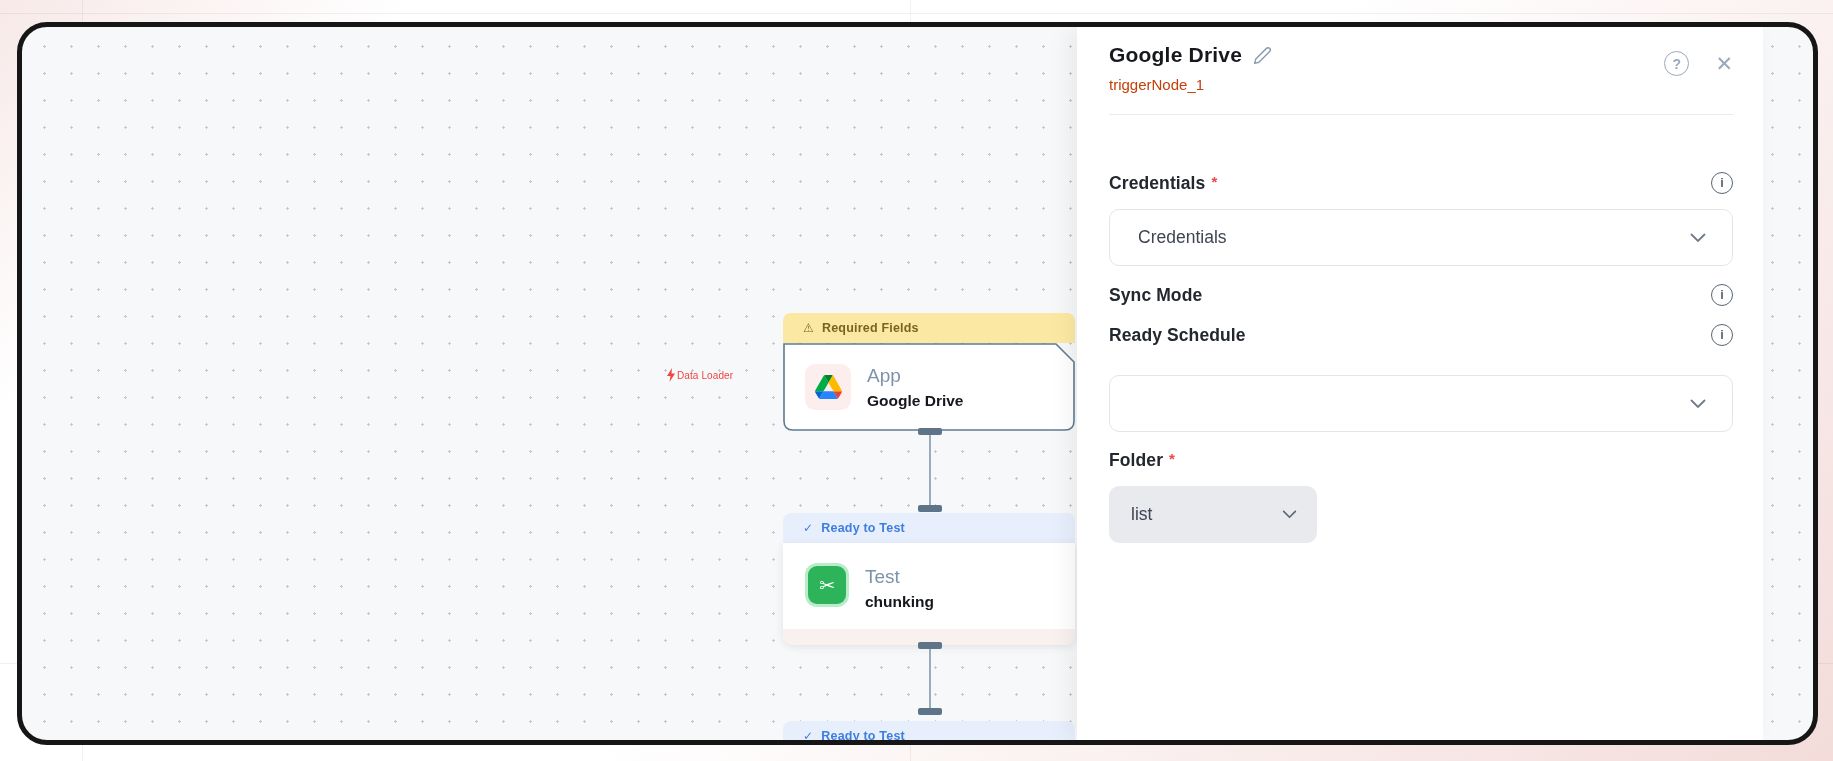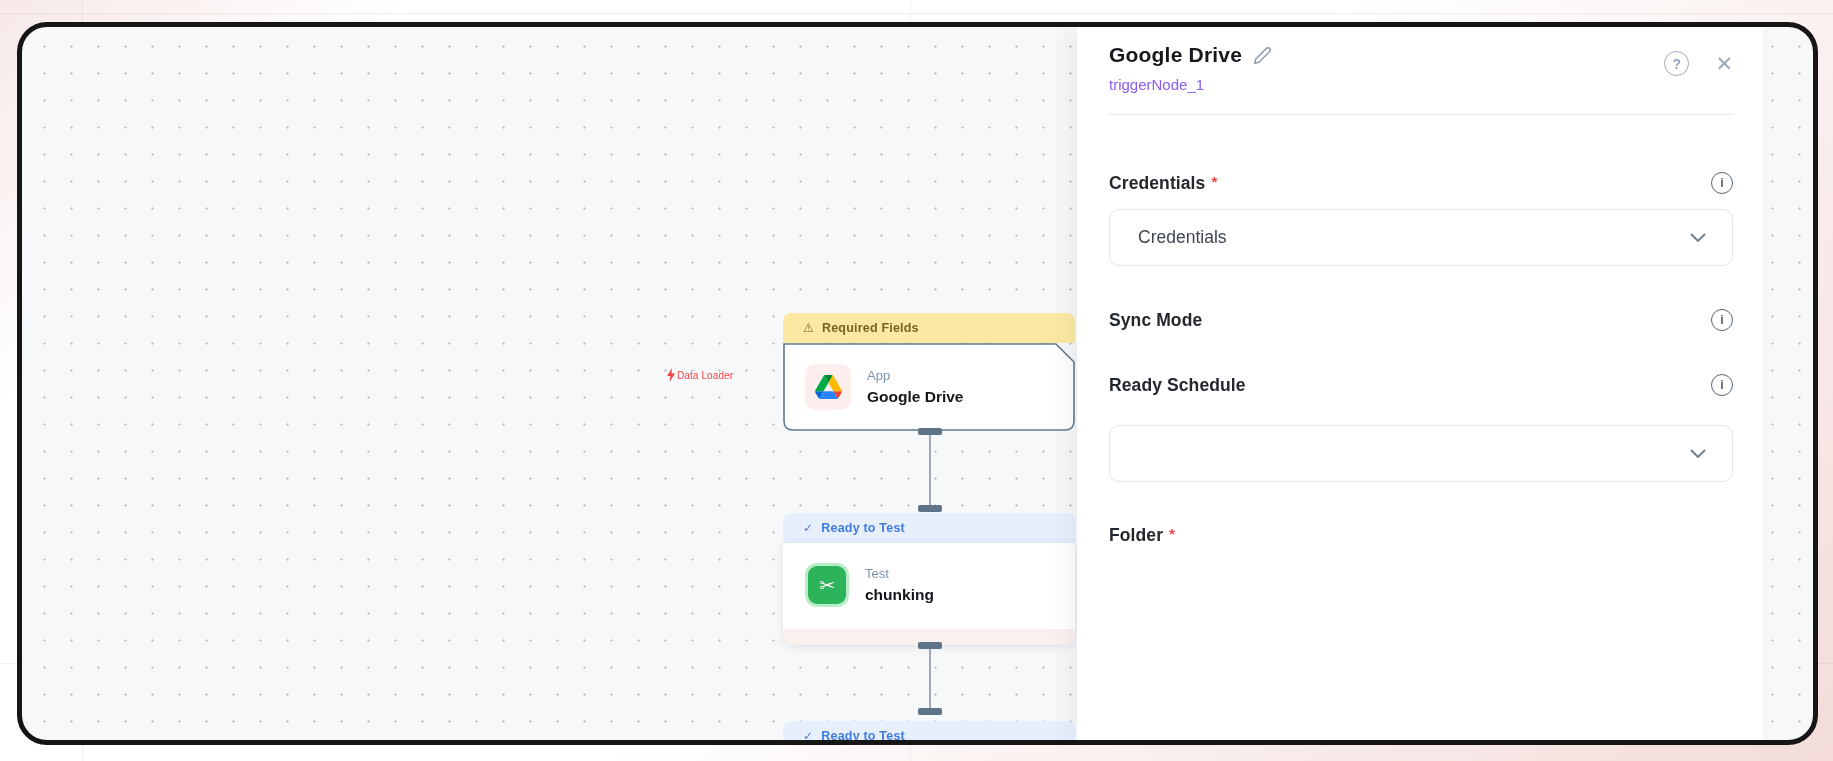--- a/index.html
+++ b/index.html
@@ -44,21 +44,21 @@
   .badge .glyph { font-size:12px; }
 
   .gd-card { position:relative; height:88px; }
   .gd-card .shape { position:absolute; inset:0; }
   .card-inner { position:absolute; inset:0; display:flex; align-items:center; padding-left:22px; }
   .app-icon {
     width:46px; height:46px; border-radius:10px; background:#fdeeee;
     display:flex; align-items:center; justify-content:center; flex:0 0 auto;
   }
   .node-texts { margin-left:16px; }
-  .node-cat { font-size:13px; color:#7d93aa; margin-bottom:5px; }
+  .node-cat { font-size:19px; color:#7d93aa; margin-bottom:5px; }
   .node-name { font-size:15.5px; font-weight:700; color:#14171c; }
 
   .chunk-card {
     position:relative; height:102px; background:#ffffff;
     border-radius:0 0 10px 10px; box-shadow:0 2px 8px rgba(100,116,139,0.16);
     display:flex; align-items:flex-start; padding:20px 0 0 22px;
   }
   .chunk-footer {
     position:absolute; left:0; right:0; bottom:0; height:16px;
     background:#f9f1ee; border-radius:0 0 10px 10px;
@@ -84,32 +84,32 @@
 
   
   .panel {
     position:absolute; top:0; bottom:0; left:1055px; width:686px;
     background:#ffffff; z-index:5; padding:16px 30px 0 32px;
     box-shadow:-8px 0 22px rgba(15,23,42,0.06);
   }
   .panel-header { display:flex; align-items:flex-start; }
   .title-wrap { display:flex; align-items:center; gap:11px; }
   .panel-title { font-size:21px; font-weight:700; color:#16181d; letter-spacing:.2px; }
-  .panel-sub { margin-top:9px; font-size:15px; color:#8b5cf6; }
+  .panel-sub { margin-top:9px; font-size:15px; color:#c2410c; }
   .header-icons { margin-left:auto; display:flex; align-items:center; gap:26px; margin-top:8px; }
   .help-circle {
     width:25px; height:25px; border:1.7px solid #9aa9ba; border-radius:50%;
     display:flex; align-items:center; justify-content:center;
     color:#9aa9ba; font-size:14px; font-weight:700; cursor:pointer;
   }
   .close-x { color:#9aa9ba; font-size:21px; line-height:1; cursor:pointer; }
   .divider { border-top:1px solid #f2e9e6; margin-top:21px; }
 
   .fields { margin-top:57px; }
-  .field { margin-bottom:43px; }
+  .field { margin-bottom:18px; }
   .label-row { display:flex; align-items:center; }
   .f-label { font-size:17.5px; font-weight:600; color:#23272e; letter-spacing:.1px; }
   .req { color:#ef4444; margin-left:6px; font-size:15px; transform:translateY(-2px); font-weight:600; }
   .info-circle {
     margin-left:auto; width:22px; height:22px; border:1.6px solid #596575; border-radius:50%;
     display:flex; align-items:center; justify-content:center;
     color:#596575; font-size:12.5px; font-weight:700; font-style:normal;
   }
   .select {
     margin-top:15px; height:57px; background:#ffffff;
@@ -261,17 +261,23 @@
               <path d="M1.5 1.5 8 8 14.5 1.5"></path>
             </svg>
         </div>
       </div>
 
       <div class="field">
         <div class="label-row">
           <span class="f-label">Folder</span>
           <span class="req">*</span>
         </div>
+        <div class="select small">
+          <span>list</span>
+          <svg class="chev" width="15" height="9" viewBox="0 0 16 10" fill="none" stroke="#5b6470" stroke-width="1.8" stroke-linecap="round">
+              <path d="M1.5 1.5 8 8 14.5 1.5"></path>
+            </svg>
+        </div>
       </div>
     </div>
   </div>
 
 </div>
 
 </body></html>

